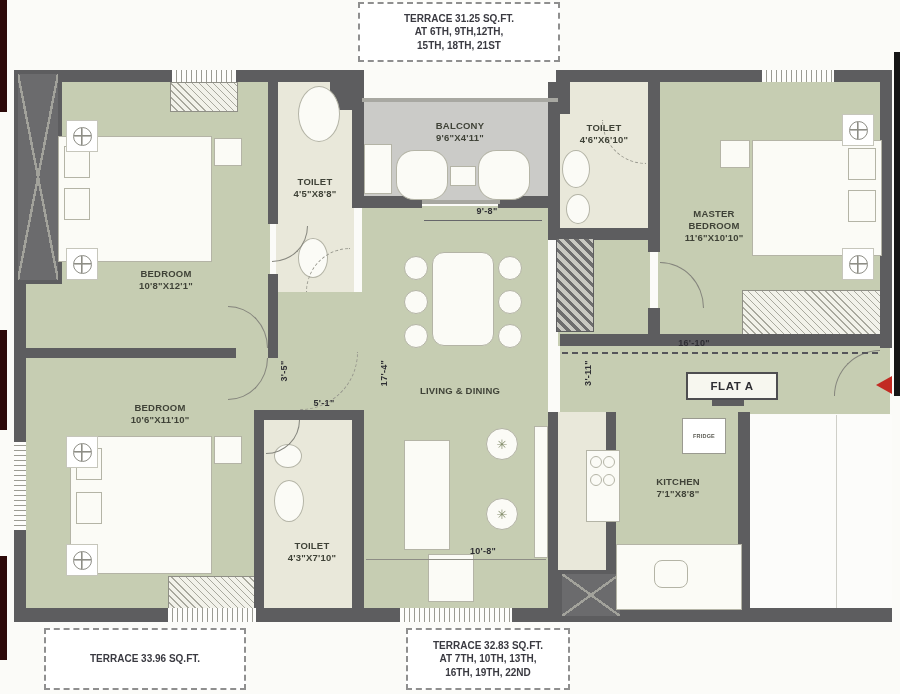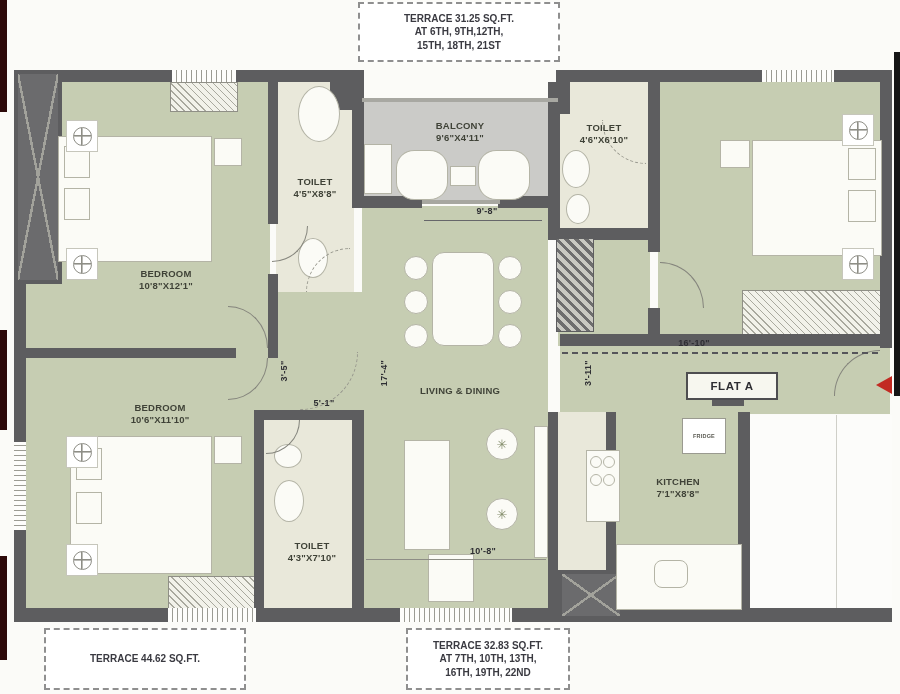--- a/index.html
+++ b/index.html
@@ -187,20 +187,24 @@
     <div>4'5"X8'8"</div>
   </div>
   <div class="abs rlabel" style="left:400px;top:120px;width:120px">
     <div>BALCONY</div>
     <div>9'6"X4'11"</div>
   </div>
   <div class="abs rlabel" style="left:560px;top:122px;width:88px">
     <div>TOILET</div>
     <div>4'6"X6'10"</div>
   </div>
+  <div class="abs rlabel" style="left:672px;top:208px;width:84px">
+    <div>MASTER BEDROOM</div>
+    <div>11'6"X10'10"</div>
+  </div>
   <div class="abs rlabel" style="left:400px;top:385px;width:120px">
     <div>LIVING &amp; DINING</div>
   </div>
   <div class="abs rlabel" style="left:90px;top:402px;width:140px">
     <div>BEDROOM</div>
     <div>10'6"X11'10"</div>
   </div>
   <div class="abs rlabel" style="left:270px;top:540px;width:84px">
     <div>TOILET</div>
     <div>4'3"X7'10"</div>
@@ -222,21 +226,21 @@
   <div class="abs dim rot" style="left:564px;top:368px;width:48px">3'-11"</div>
   <div class="abs dim" style="left:458px;top:546px;width:50px">10'-8"</div>
   <div class="abs" style="left:366px;top:559px;width:180px;height:1px;background:#8d8d85"></div>
 
   <div class="abs note" style="left:358px;top:2px;width:202px;height:60px">
     <div>TERRACE 31.25 SQ.FT.</div>
     <div>AT 6TH, 9TH,12TH,</div>
     <div>15TH, 18TH, 21ST</div>
   </div>
   <div class="abs note" style="left:44px;top:628px;width:202px;height:62px">
-    <div>TERRACE 44.62 SQ.FT.</div>
+    <div>TERRACE 33.96 SQ.FT.</div>
   </div>
   <div class="abs note" style="left:406px;top:628px;width:164px;height:62px">
     <div>TERRACE 32.83 SQ.FT.</div>
     <div>AT 7TH, 10TH, 13TH,</div>
     <div>16TH, 19TH, 22ND</div>
   </div>
 
   <div class="abs" style="left:0;top:0;width:7px;height:112px;background:#2d0a0a"></div>
   <div class="abs" style="left:0;top:330px;width:7px;height:100px;background:#2d0a0a"></div>
   <div class="abs" style="left:0;top:556px;width:7px;height:104px;background:#2d0a0a"></div>

